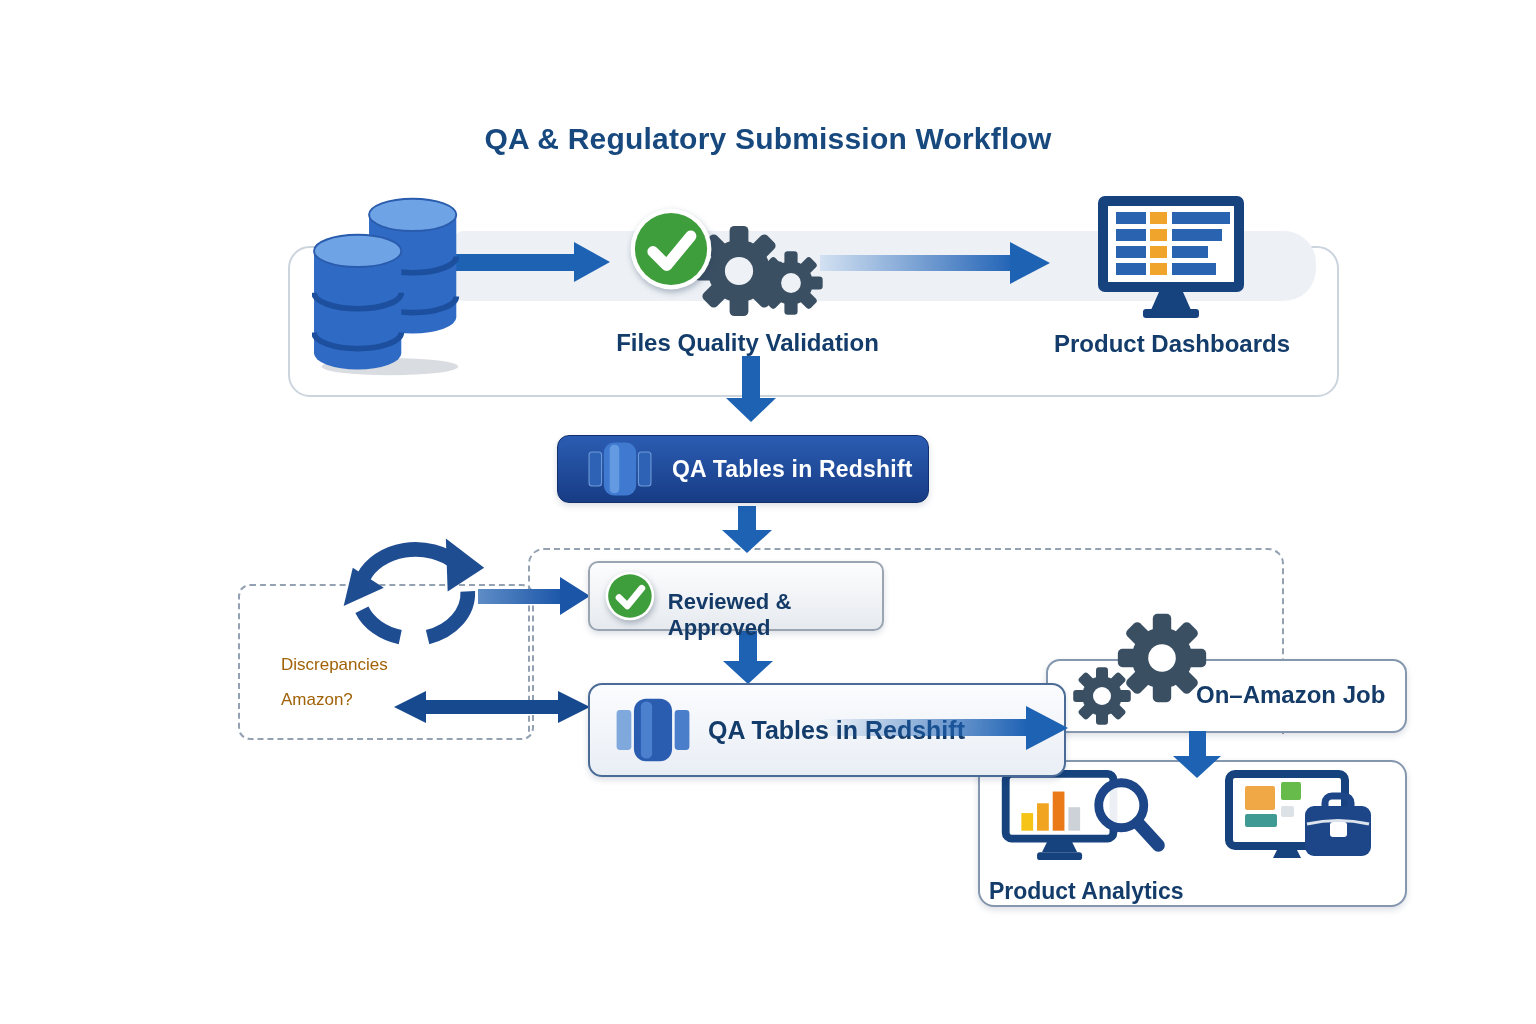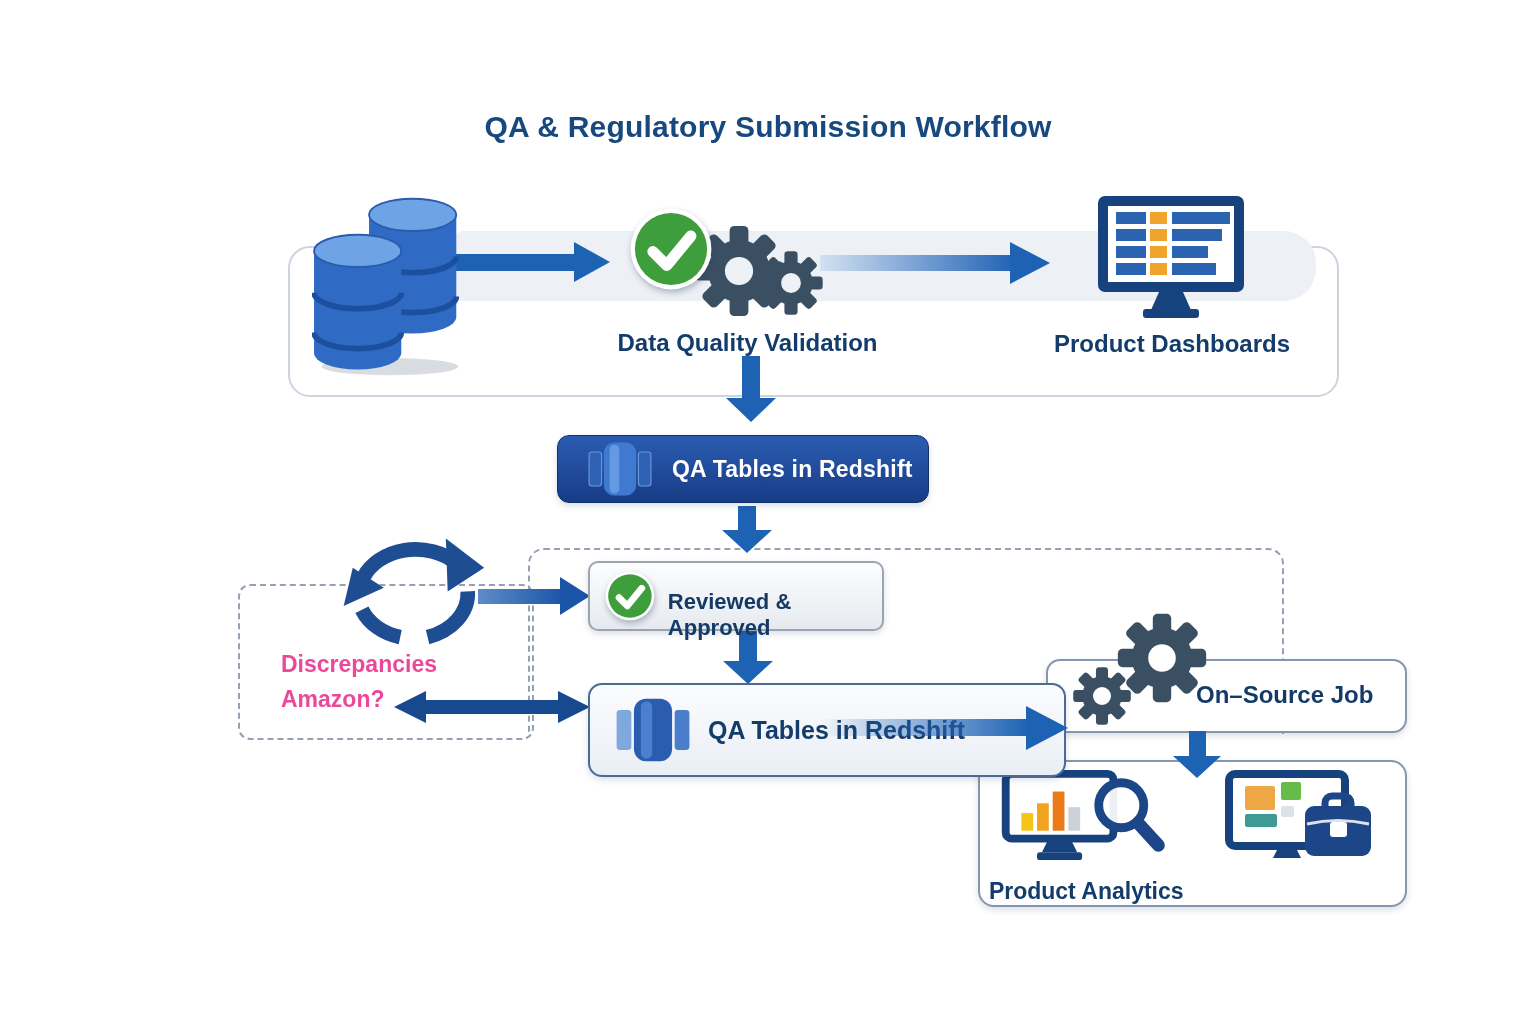--- a/index.html
+++ b/index.html
@@ -3,21 +3,21 @@
 <meta charset="utf-8">
 <style>
   html,body{margin:0;padding:0;background:#ffffff;}
   #stage{
     position:relative;width:1536px;height:1024px;background:#ffffff;overflow:hidden;
     font-family:"Liberation Sans","DejaVu Sans",sans-serif;
   }
   .abs{position:absolute;}
   
   .title{
-    left:0;right:0;top:110px;text-align:center;
+    left:0;right:0;top:122px;text-align:center;
     font-size:30px;font-weight:700;color:#17497f;letter-spacing:.2px;z-index:2;
   }
   
   .top-container{
     left:288px;top:246px;width:1047px;height:147px;
     border:2px solid #ccd4de;border-radius:22px;background:#ffffff;z-index:0;
   }
   .band{
     left:452px;top:231px;width:864px;height:70px;background:#edf1f6;
     border-radius:12px 32px 32px 12px;z-index:1;
@@ -31,21 +31,21 @@
   .qa-dark .lbl{color:#ffffff;font-size:23px;font-weight:700;margin-left:16px;letter-spacing:.2px;}
   .dashed-big{
     left:528px;top:548px;width:752px;height:184px;
     border:2px dashed #94a1b3;border-bottom:none;border-radius:16px 16px 0 0;z-index:1;
   }
   .dashed-disc{
     left:238px;top:584px;width:292px;height:152px;
     border:2px dashed #94a1b3;border-radius:12px;z-index:1;
   }
   .disc-text{
-    left:281px;top:647px;font-size:23px;font-weight:700;color:#ec4899;line-height:35px;z-index:2;
+    left:281px;top:647px;font-size:17px;font-weight:400;color:#a16207;line-height:35px;z-index:2;
   }
   .reviewed{
     left:588px;top:561px;width:292px;height:66px;border-radius:10px;
     border:2px solid #9aa5b1;background:linear-gradient(180deg,#fdfdfe,#e6eaef);
     display:flex;align-items:center;z-index:3;
   }
   .reviewed .lbl{color:#143a68;font-size:22px;font-weight:700;margin-left:12px;margin-top:38px;}
   .qa-light{
     left:588px;top:683px;width:474px;height:90px;border-radius:14px;
     border:2px solid #4a6b96;background:linear-gradient(180deg,#fbfcfe,#e9eef5);
@@ -163,21 +163,21 @@
         <rect x="53" y="17" width="17" height="12"></rect>
           <rect x="53" y="34" width="17" height="12"></rect>
         <rect x="53" y="51" width="17" height="12"></rect>
           <rect x="53" y="68" width="17" height="12"></rect>
       </g>
       <path d="M62 97 h24 l8 18 h-40 z" fill="#16427e"></path>
       <rect x="46" y="114" width="56" height="9" rx="3" fill="#16427e"></rect>
     </svg>
   </div>
 
-  <div class="abs lbl-row1" style="left:615px;top:329px;width:265px;text-align:center;">Data Quality Validation</div>
+  <div class="abs lbl-row1" style="left:615px;top:329px;width:265px;text-align:center;">Files Quality Validation</div>
   <div class="abs lbl-row1" style="left:1037px;top:330px;width:270px;text-align:center;">Product Dashboards</div>
 
   <div>
     <div class="abs shaft z2" style="left:742px;top:356px;width:18px;height:44px;"></div>
     <div class="abs tri z2" style="left:726px;top:398px;border-left:25px solid transparent;border-right:25px solid transparent;border-top:24px solid #1e62b4;"></div>
   </div>
 
   <div class="abs qa-dark node">
     <svg width="72" height="56" viewBox="0 0 90 76" style="margin-left:26px;">
       <rect x="3" y="15" width="17" height="46" rx="4" fill="#2e62b4" stroke="#6d9ad8" stroke-width="1.5"></rect>
@@ -248,21 +248,21 @@
     </svg>
     <div class="lbl">QA Tables in Redshift</div>
   </div>
 
   <div>
     <div class="abs z6" style="left:820px;top:719px;width:208px;height:17px;background:linear-gradient(90deg,rgba(214,228,243,0),#1e62b4);"></div>
     <div class="abs tri z6" style="left:1026px;top:706px;border-top:22px solid transparent;border-bottom:22px solid transparent;border-left:42px solid #1e62b4;"></div>
   </div>
 
   <div class="abs ondemand node"></div>
-  <div class="abs ondemand-lbl">On–Source Job</div>
+  <div class="abs ondemand-lbl">On–Amazon Job</div>
   <div class="abs z4" style="left:1072px;top:666px;width:60px;height:60px;">
     <svg width="60" height="60" viewBox="-50 -50 100 100">
       <g fill="#3b4f63">
         <rect x="-10" y="-48" width="20" height="96" rx="5"></rect>
         <rect x="-10" y="-48" width="20" height="96" rx="5" transform="rotate(45)"></rect>
         <rect x="-10" y="-48" width="20" height="96" rx="5" transform="rotate(90)"></rect>
         <rect x="-10" y="-48" width="20" height="96" rx="5" transform="rotate(135)"></rect>
         <circle r="33"></circle>
       </g>
       <circle r="15" fill="#ffffff"></circle>

